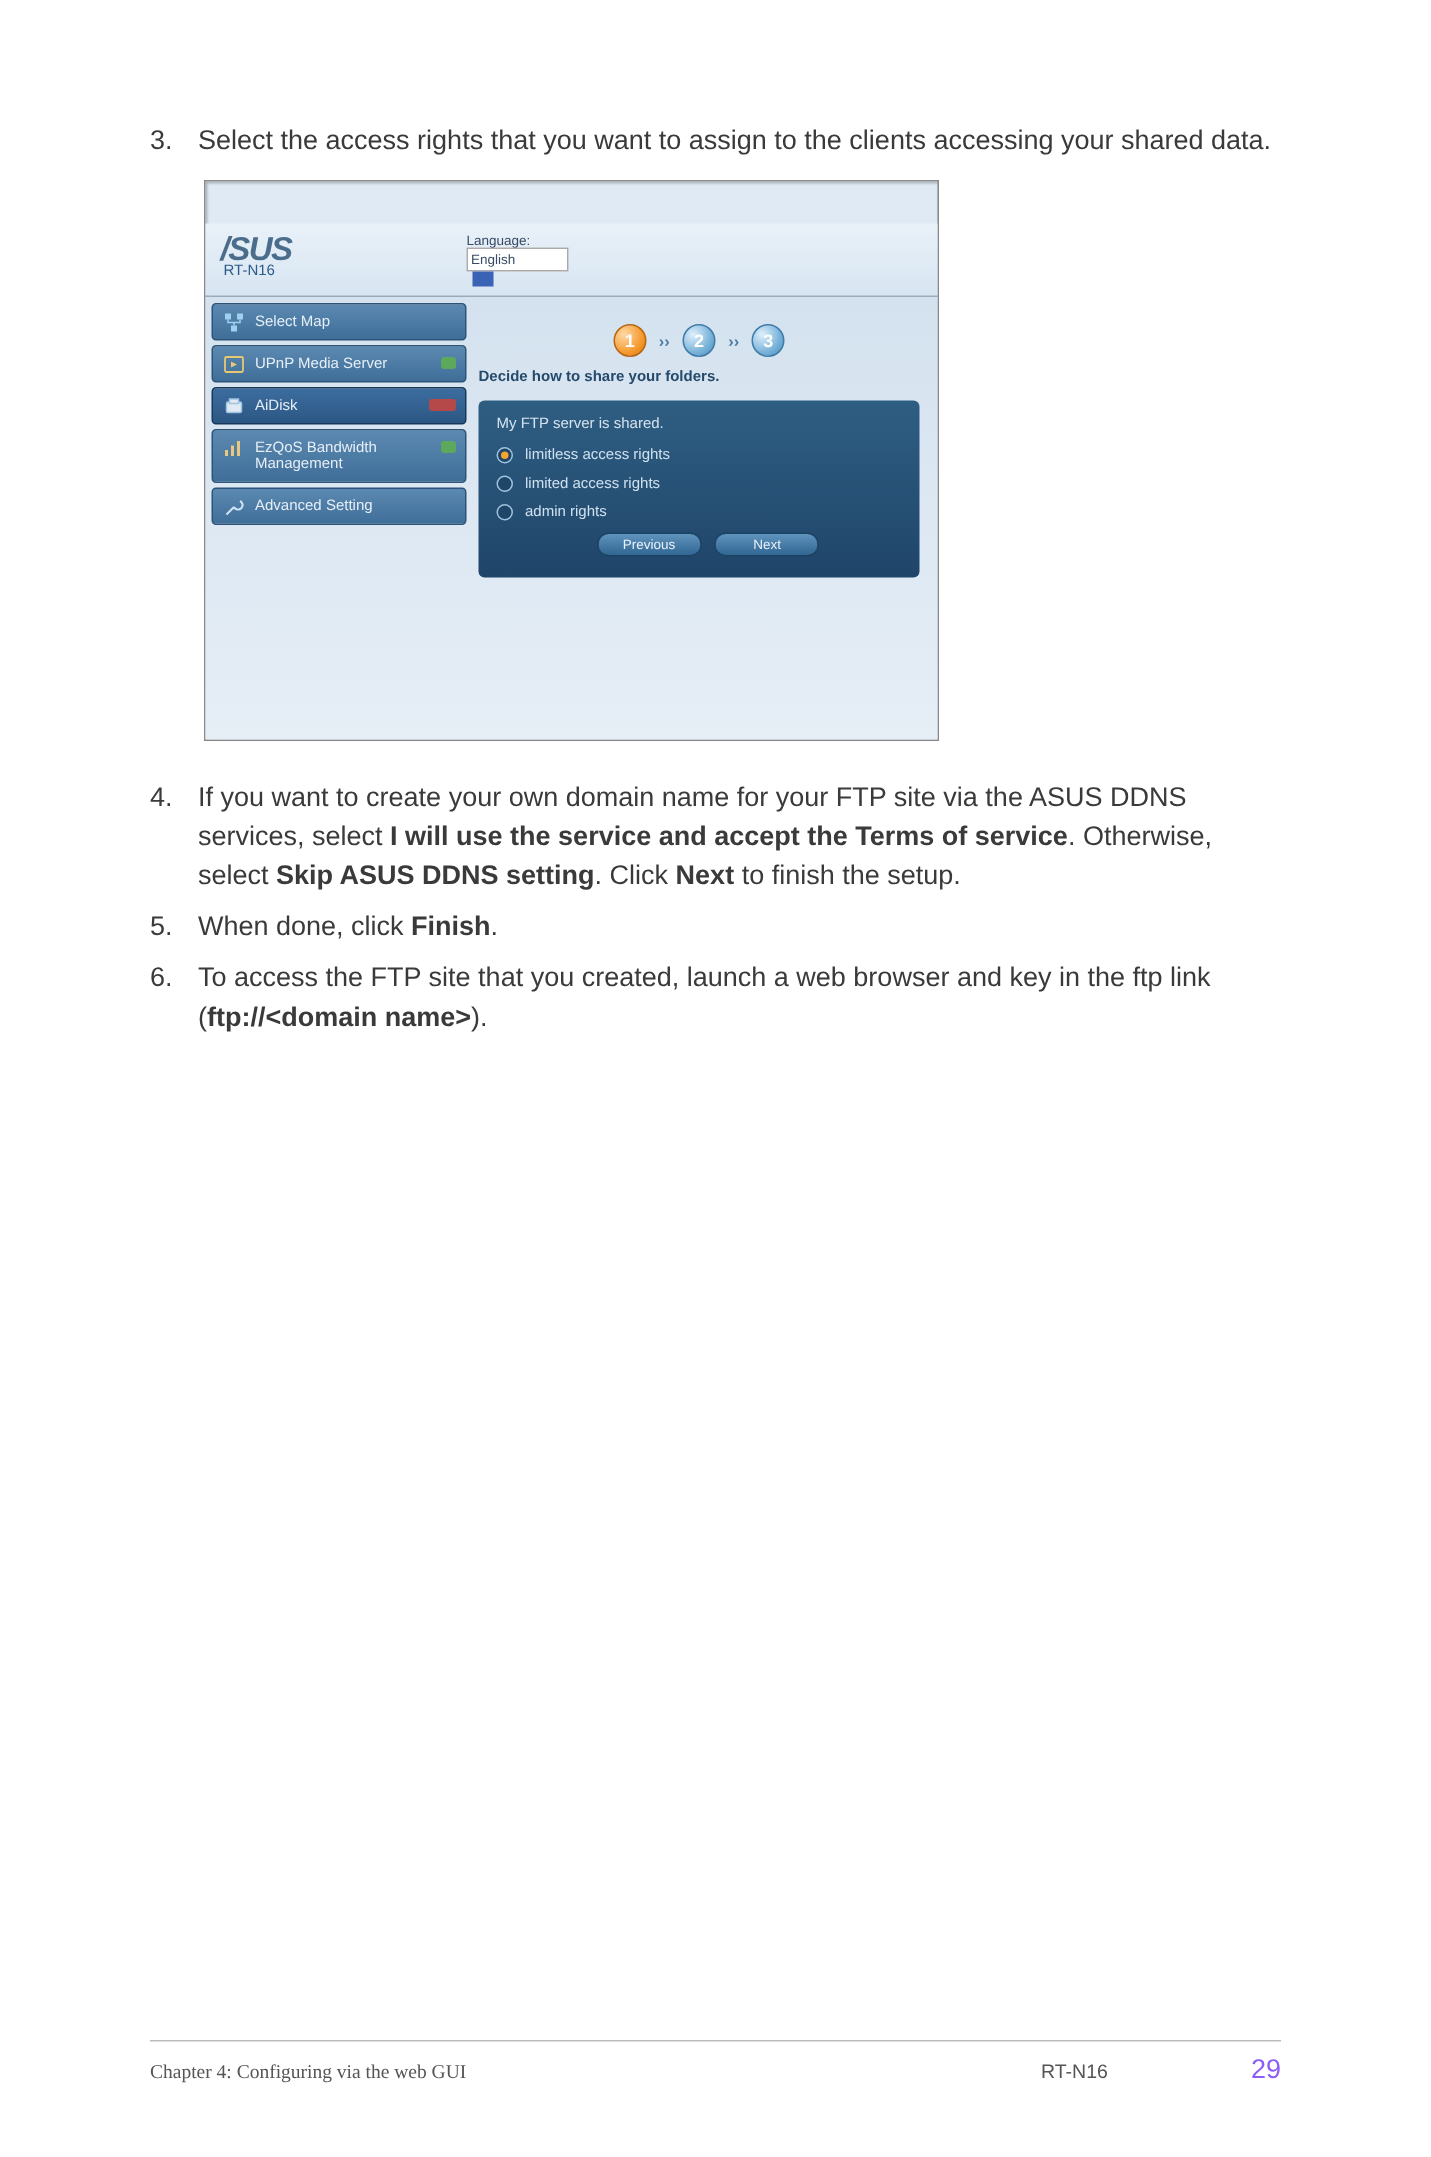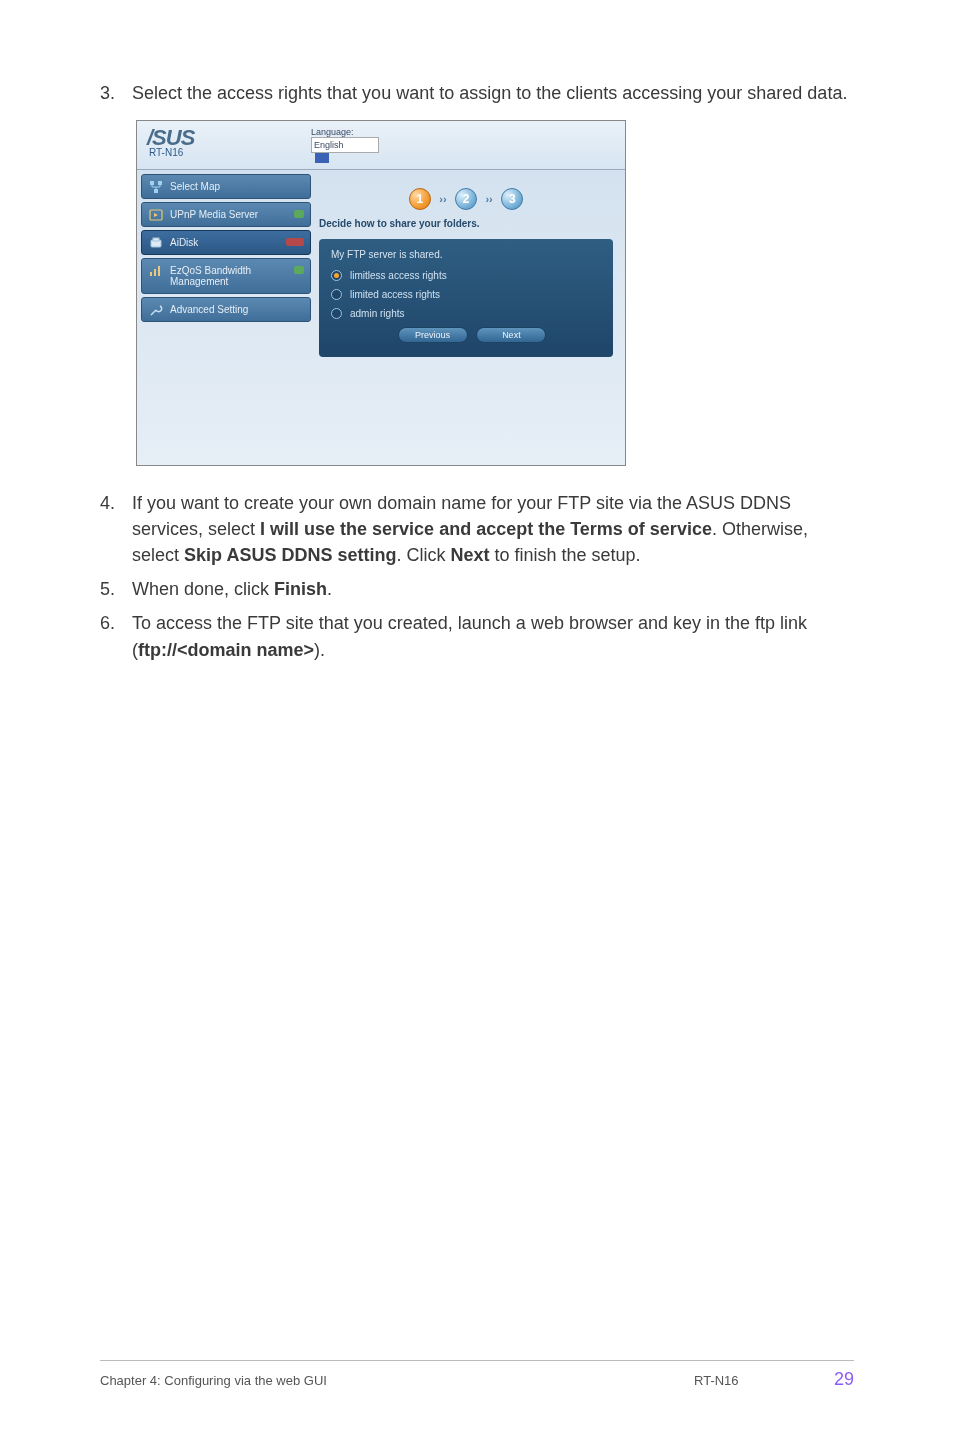--- a/index.html
+++ b/index.html
@@ -18,20 +18,21 @@
     background: #dfeaf4;
     box-shadow: 1px 1px 2px rgba(0,0,0,0.3) inset;
     font-family: Verdana, Arial, sans-serif;
   }
   .app-header {
     display: flex;
     align-items: flex-start;
     background: linear-gradient(#e9f1f8,#d7e5f2);
     border-bottom: 1px solid #9ab;
     padding: 4px 8px 4px 4px;
+    margin-top: 28px;
   }
   .logo-block { width: 170px; padding: 2px 0 2px 6px; }
   .asus-logo { font-size: 22px; font-weight: bold; color: #4b6d8c; font-style: italic; letter-spacing: -1px; line-height: 1; }
   .model { font-size: 10px; color: #2c5a8a; margin-top: -2px; padding-left: 2px; }
   .header-info { flex:1; font-size: 9px; color:#3a4a66; padding-top:2px; line-height:1.5; }
   .header-info a { color: #2a5aaa; text-decoration: underline; }
   .lang-block { width: 90px; font-size: 9px; color:#3a4a66; padding-top:2px; }
   .lang-select { width: 68px; height: 16px; border:1px solid #aaa; background:#fff; font-size:9px; padding:0 2px; display:flex; align-items:center; justify-content:space-between; }
   .lang-flag { width:14px; height:10px; background:#3a62b5; display:inline-block; margin-left:4px; }
 
@@ -94,21 +95,21 @@
     background: linear-gradient(#5f94bd,#326693);
     border:1px solid #1d4362; border-radius:10px;
     color:#e8f2fa; font-size:9px; padding:2px 12px; margin: 0 3px;
     cursor:pointer;
   }
   .app-lower-space { height: 100px; }
 
   .footer-rule { border:0; border-top:1px solid #bbb; margin: 0 0 8px 0; }
   .page-footer { position:absolute; left:100px; right:100px; bottom:48px; }
   .footer-row { display:flex; justify-content:space-between; align-items:baseline; font-size:13px; color:#555; }
-  .footer-row .left { flex:1; }
+  .footer-row .left { flex:1;font-family:Liberation Serif, serif; }
   .footer-row .mid { width:120px; text-align:left; }
   .footer-row .pg { width:40px; text-align:right; font-size:18px; color:#8b5cf6; }
 </style>
 </head>
 <body>
 
 <div class="page">
 
   <ol class="doc-list">
     <li>

